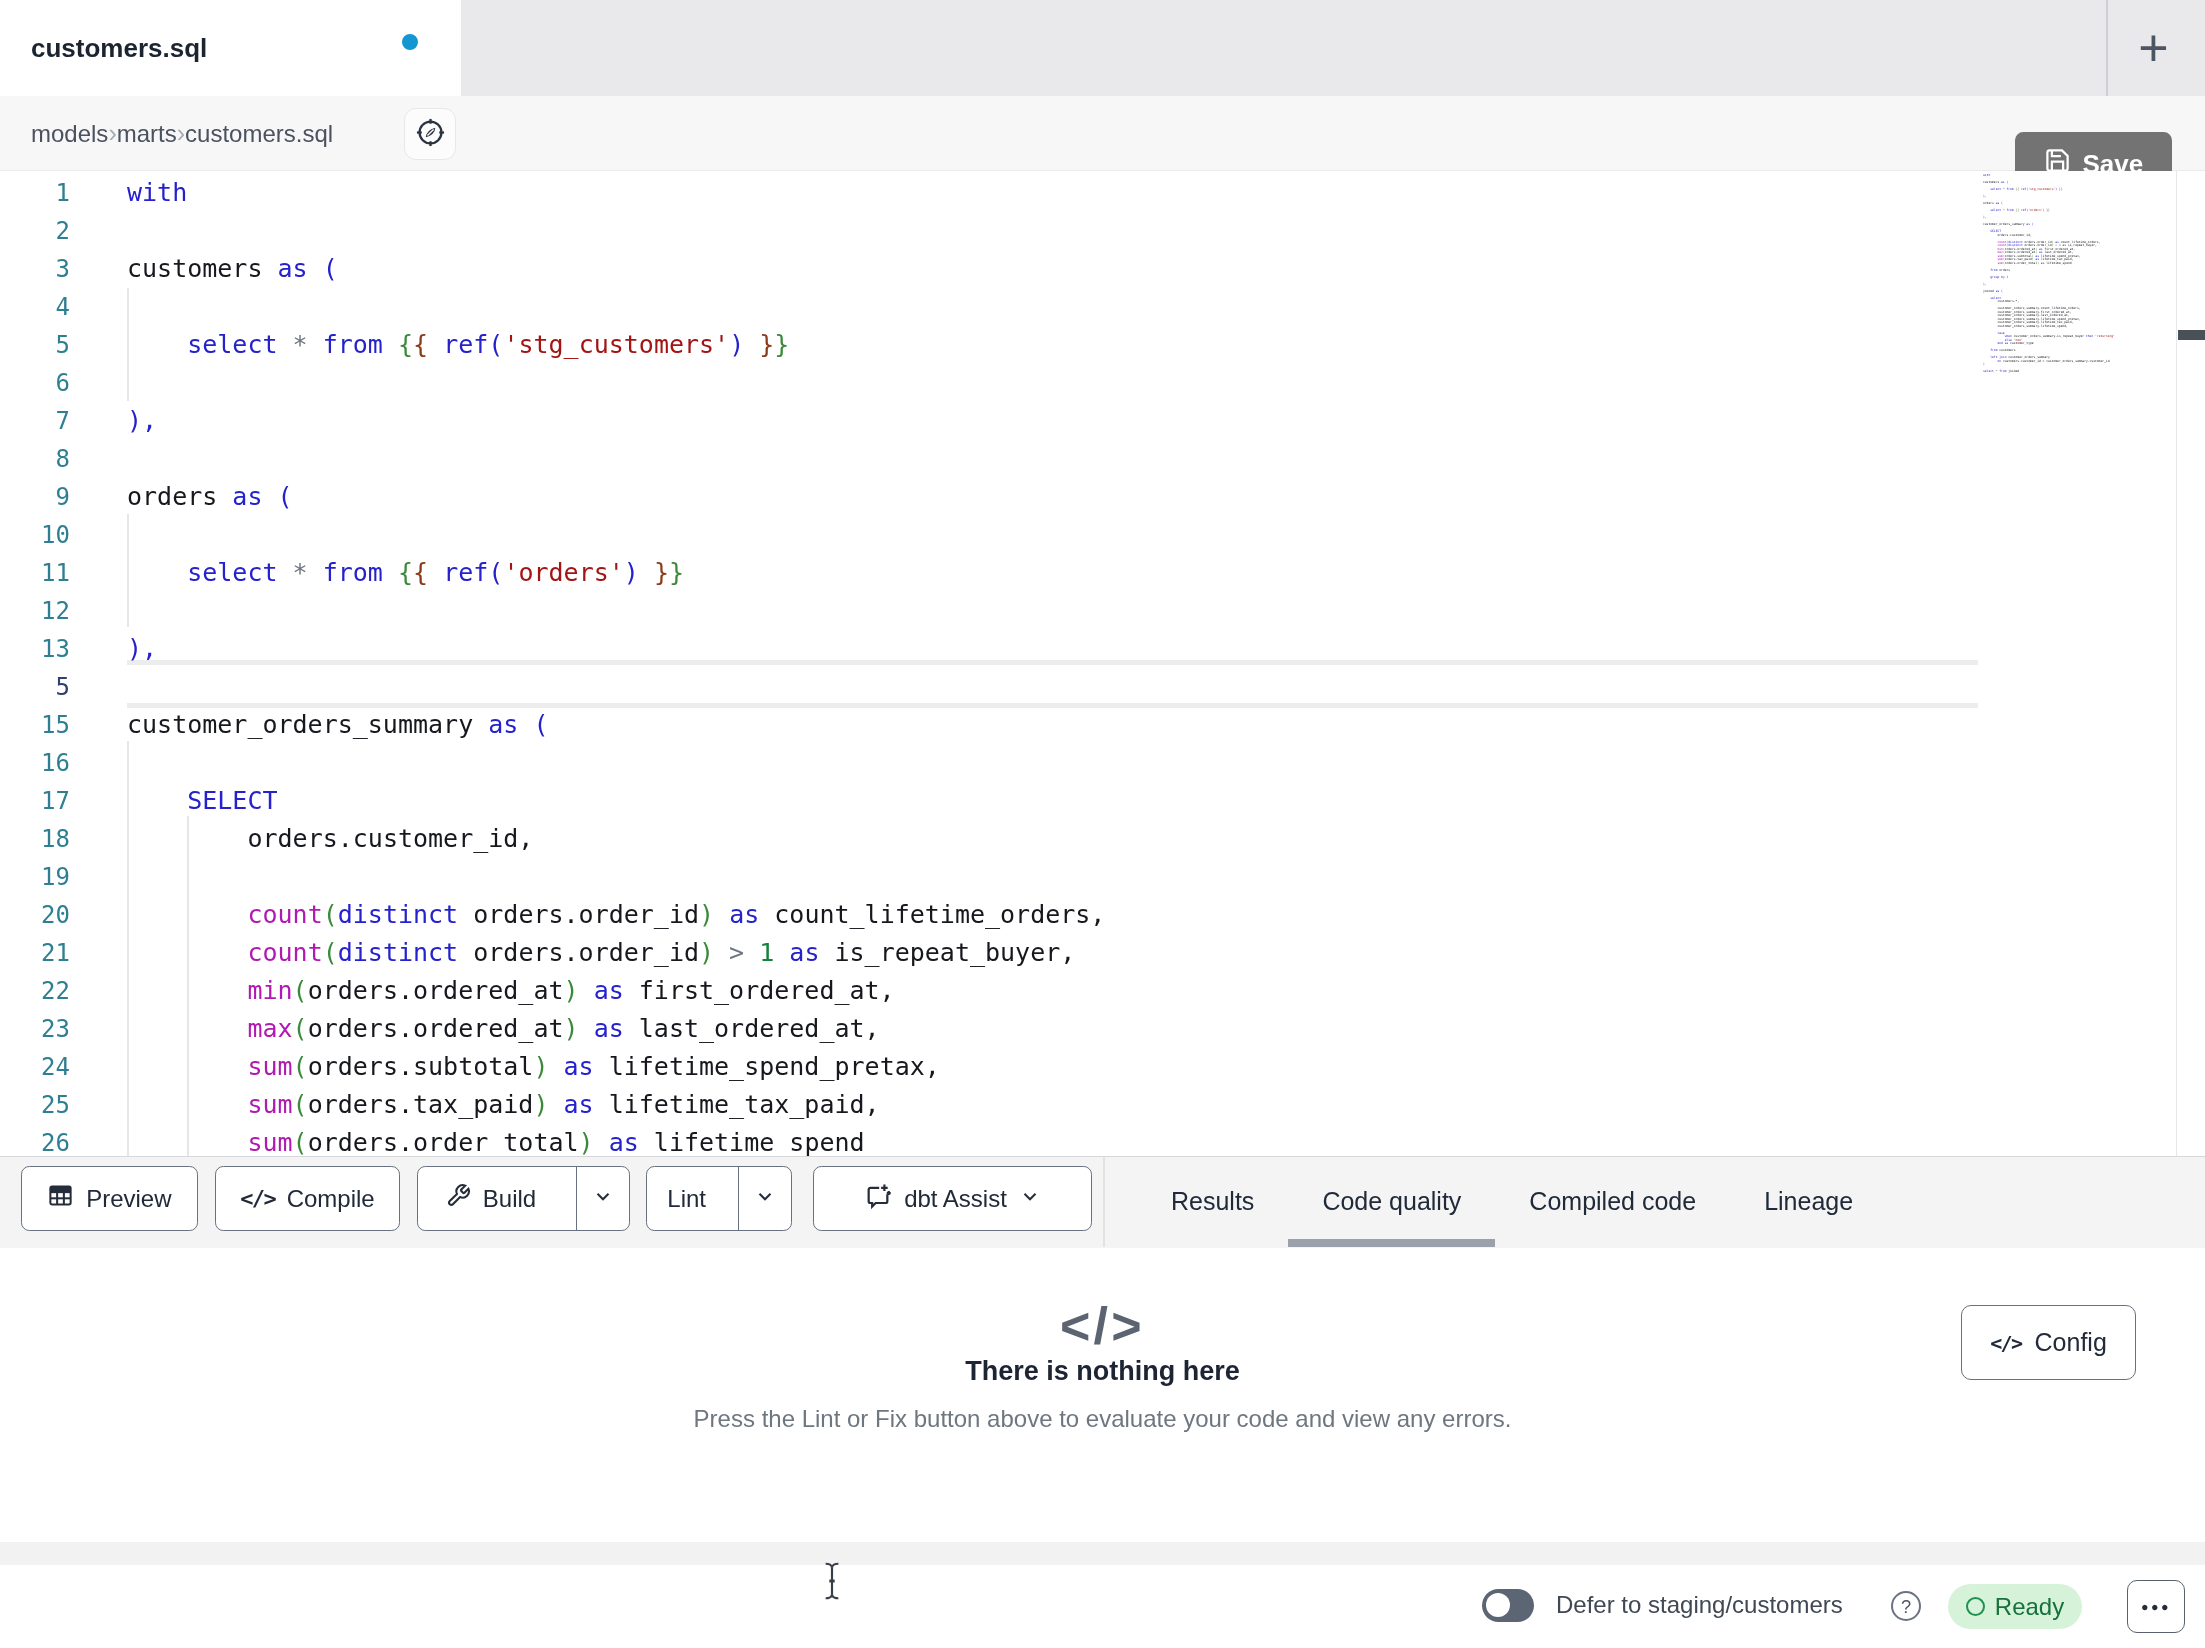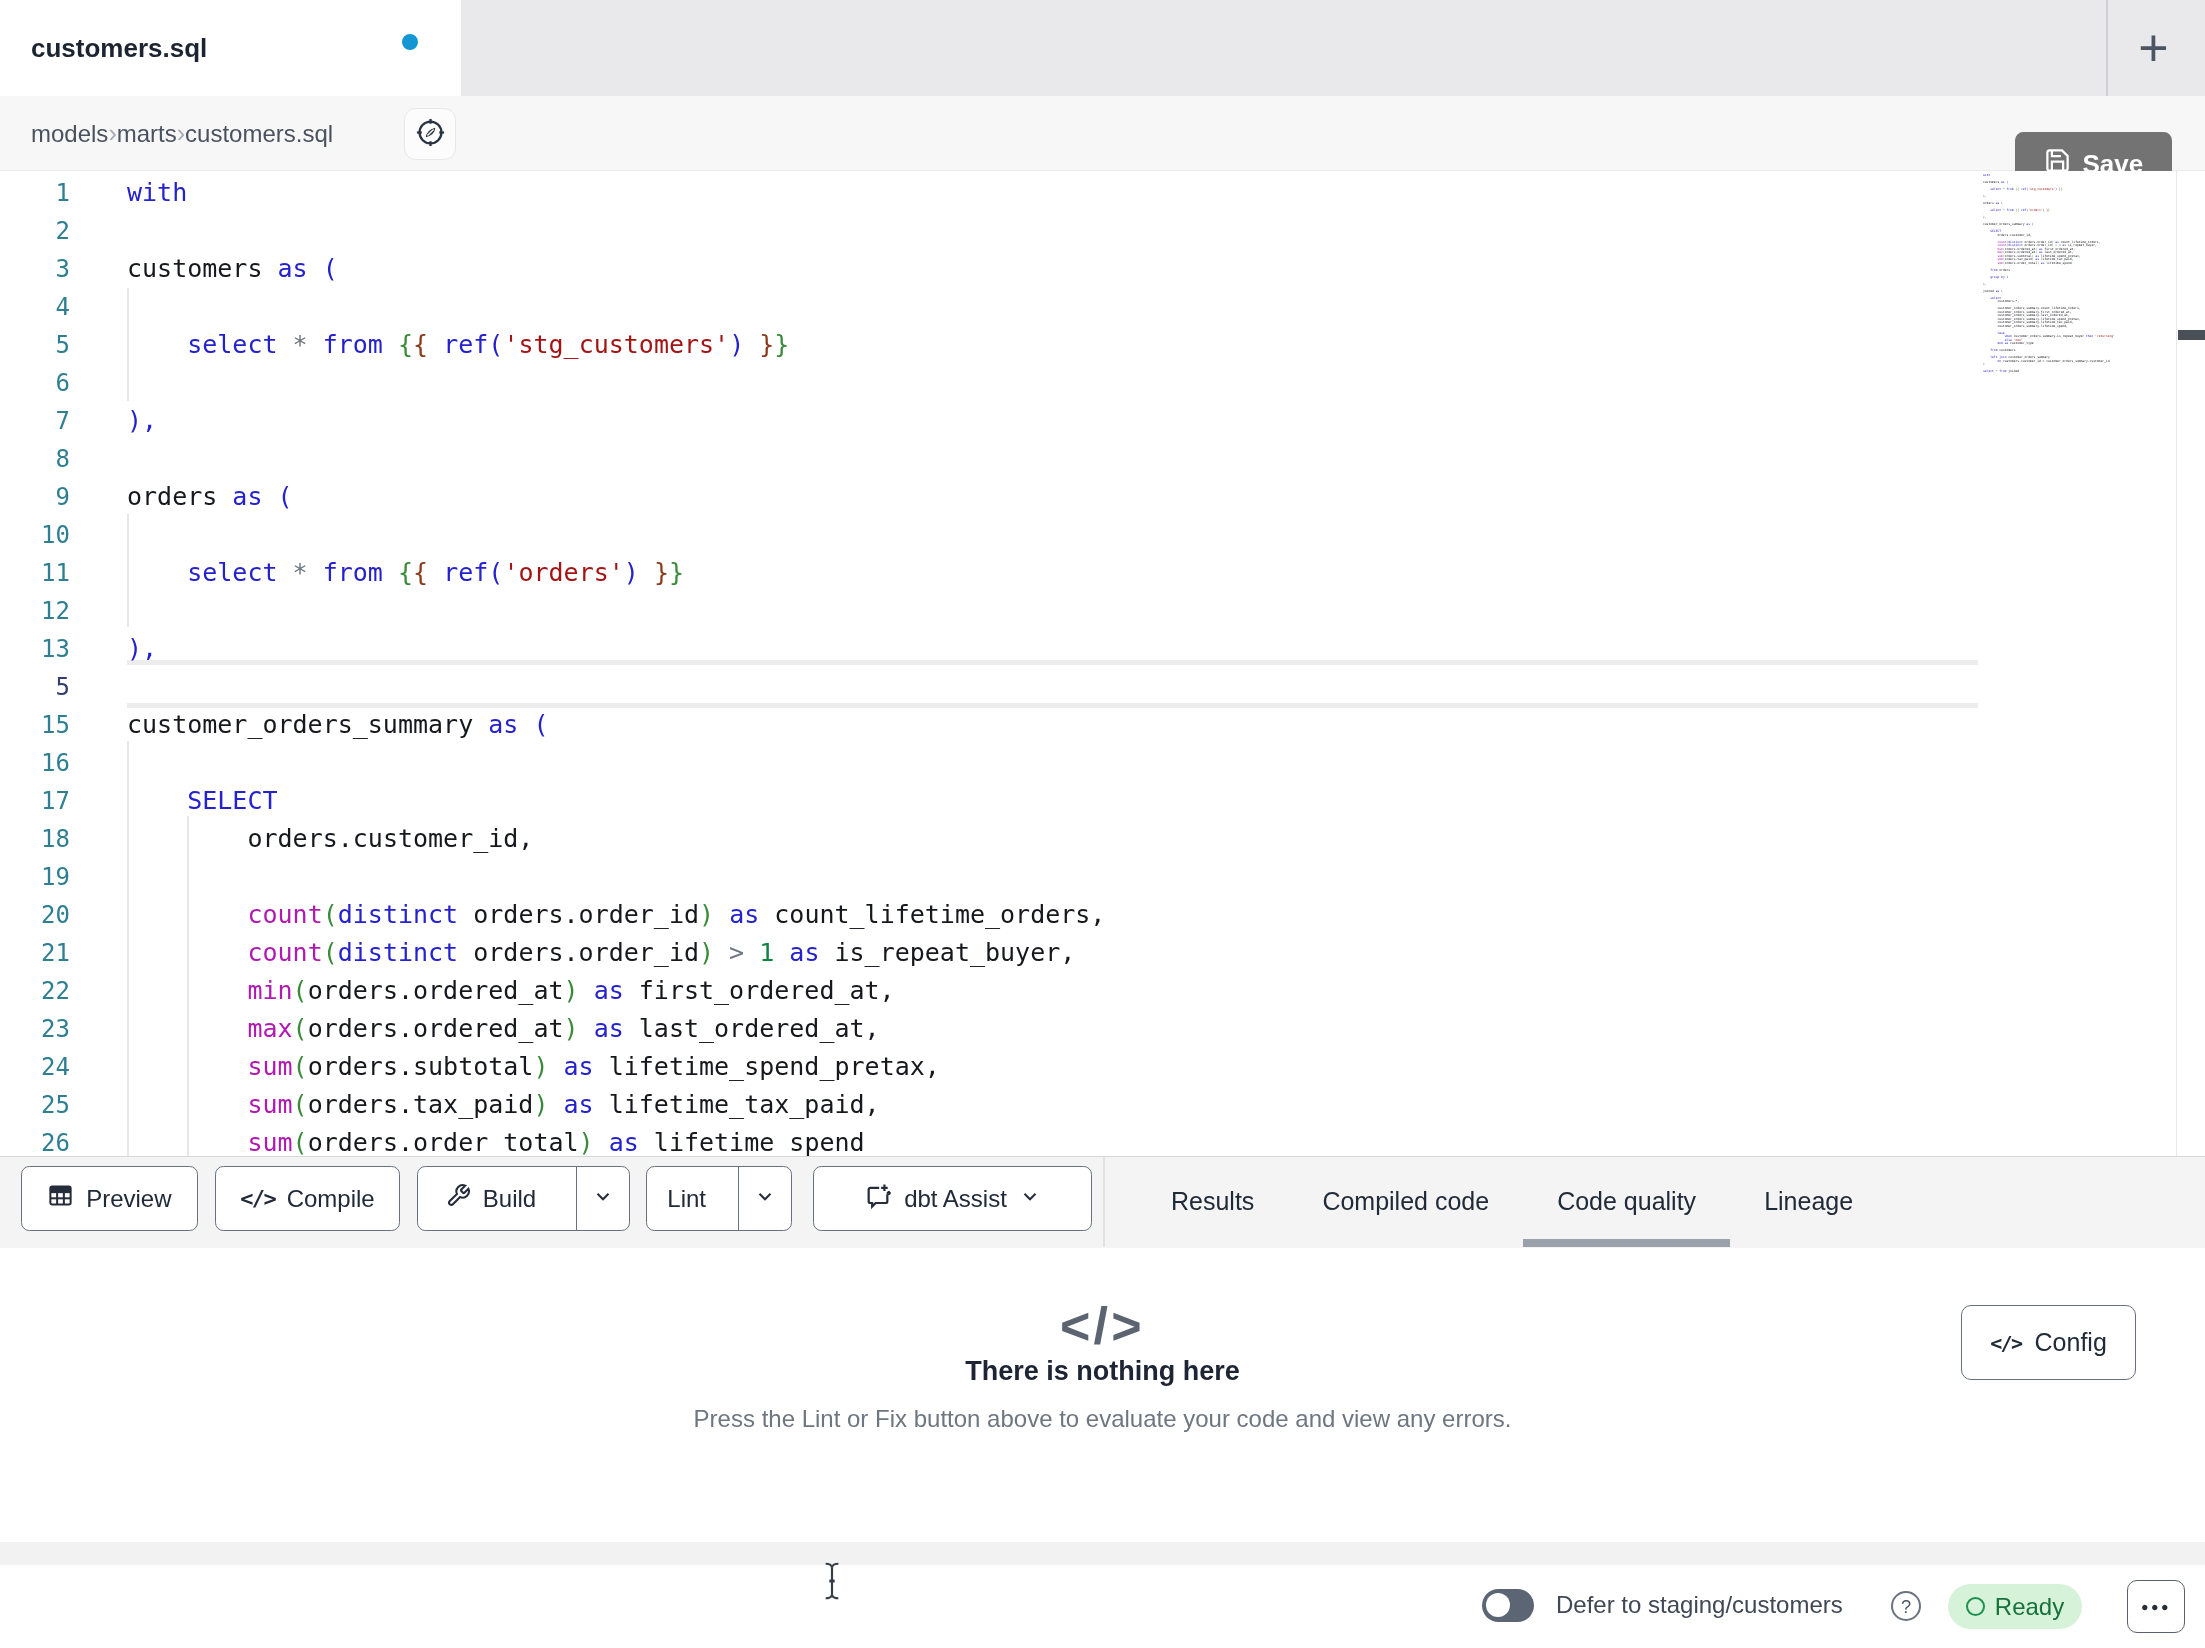--- a/index.html
+++ b/index.html
@@ -322,22 +322,22 @@
         <svg width="22" height="22" viewBox="0 0 24 24" fill="none" stroke="#252c3a" stroke-width="2.2">
             <polyline points="6 9.5 12 15.5 18 9.5"></polyline>
           </svg>
       </span>
     </div>
 
     <div class="ph-divider"></div>
 
     <div class="ptabs">
       <div class="ptab">Results</div>
+      <div class="ptab active">Code quality</div>
       <div class="ptab">Compiled code</div>
-      <div class="ptab active">Code quality</div>
       <div class="ptab">Lineage</div>
     </div>
   </div>
 
   <div class="panelbody">
     <div class="empty">
       <div class="empty-icon code-glyph">&lt;/&gt;</div>
       <div class="empty-title">There is nothing here</div>
       <div class="empty-sub">Press the Lint or Fix button above to evaluate your code and view any errors.</div>
     </div>

